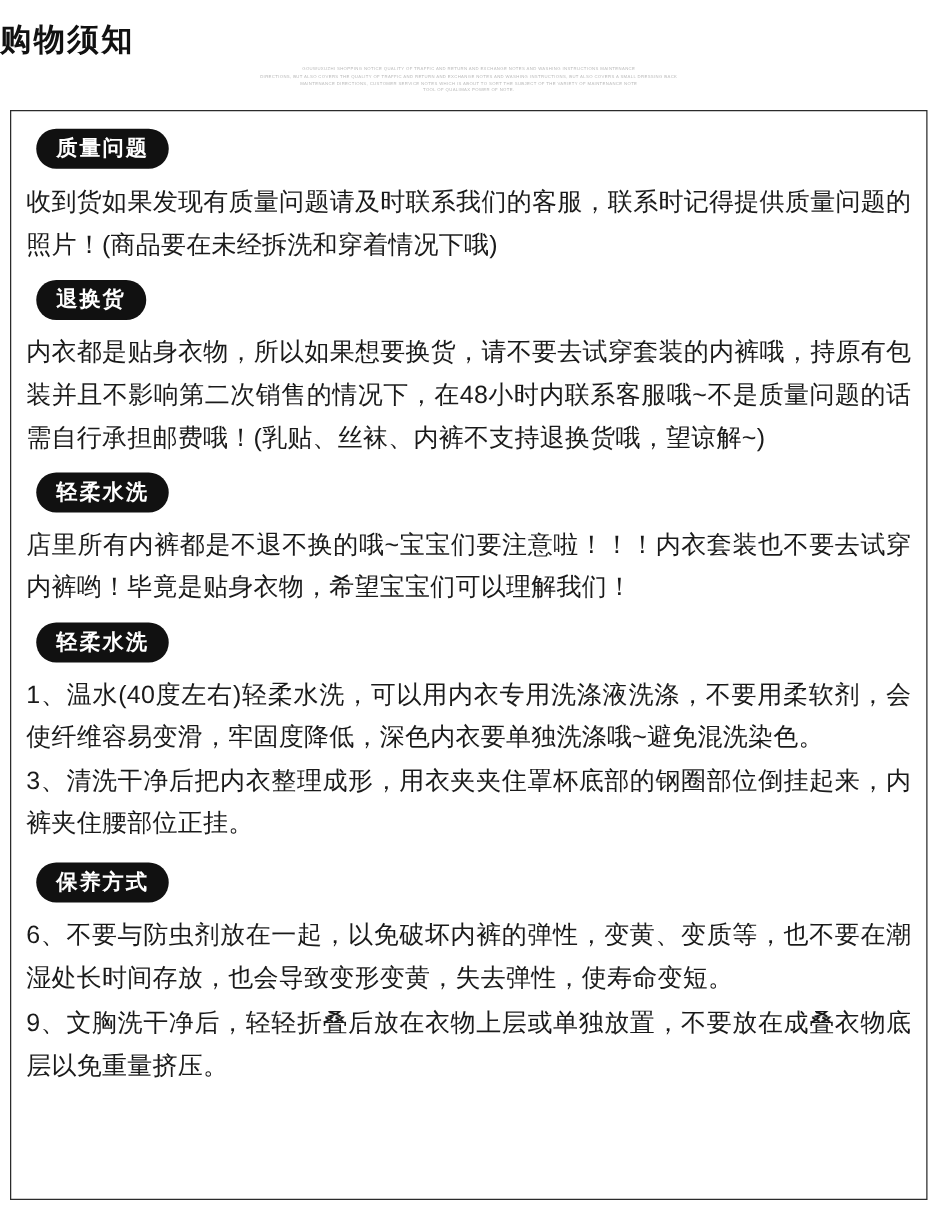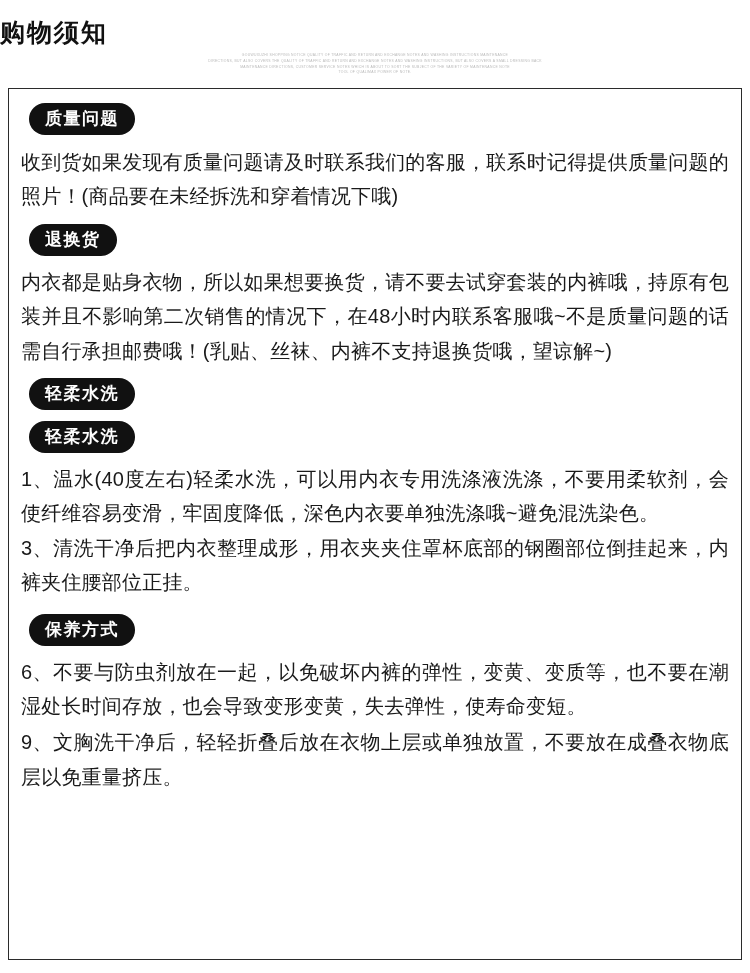--- a/index.html
+++ b/index.html
@@ -98,20 +98,21 @@
       <p class="para">收到货如果发现有质量问题请及时联系我们的客服，联系时记得提供质量问题的照片！(商品要在未经拆洗和穿着情况下哦)</p>
     </div>
 
     <div class="section sec-return">
       <div class="tag">退换货</div>
       <p class="para">内衣都是贴身衣物，所以如果想要换货，请不要去试穿套装的内裤哦，持原有包装并且不影响第二次销售的情况下，在48小时内联系客服哦~不是质量问题的话需自行承担邮费哦！(乳贴、丝袜、内裤不支持退换货哦，望谅解~)</p>
     </div>
 
     <div class="section sec-attention">
       <div class="tag">轻柔水洗</div>
+      <p class="para">店里所有内裤都是不退不换的哦~宝宝们要注意啦！！！内衣套装也不要去试穿内裤哟！毕竟是贴身衣物，希望宝宝们可以理解我们！</p>
     </div>
 
     <div class="section sec-wash">
       <div class="tag">轻柔水洗</div>
       <p class="para">1、温水(40度左右)轻柔水洗，可以用内衣专用洗涤液洗涤，不要用柔软剂，会使纤维容易变滑，牢固度降低，深色内衣要单独洗涤哦~避免混洗染色。</p>
       <p class="para">3、清洗干净后把内衣整理成形，用衣夹夹住罩杯底部的钢圈部位倒挂起来，内裤夹住腰部位正挂。</p>
     </div>
 
     <div class="section sec-care" style="margin-top:14px;">
       <div class="tag">保养方式</div>

